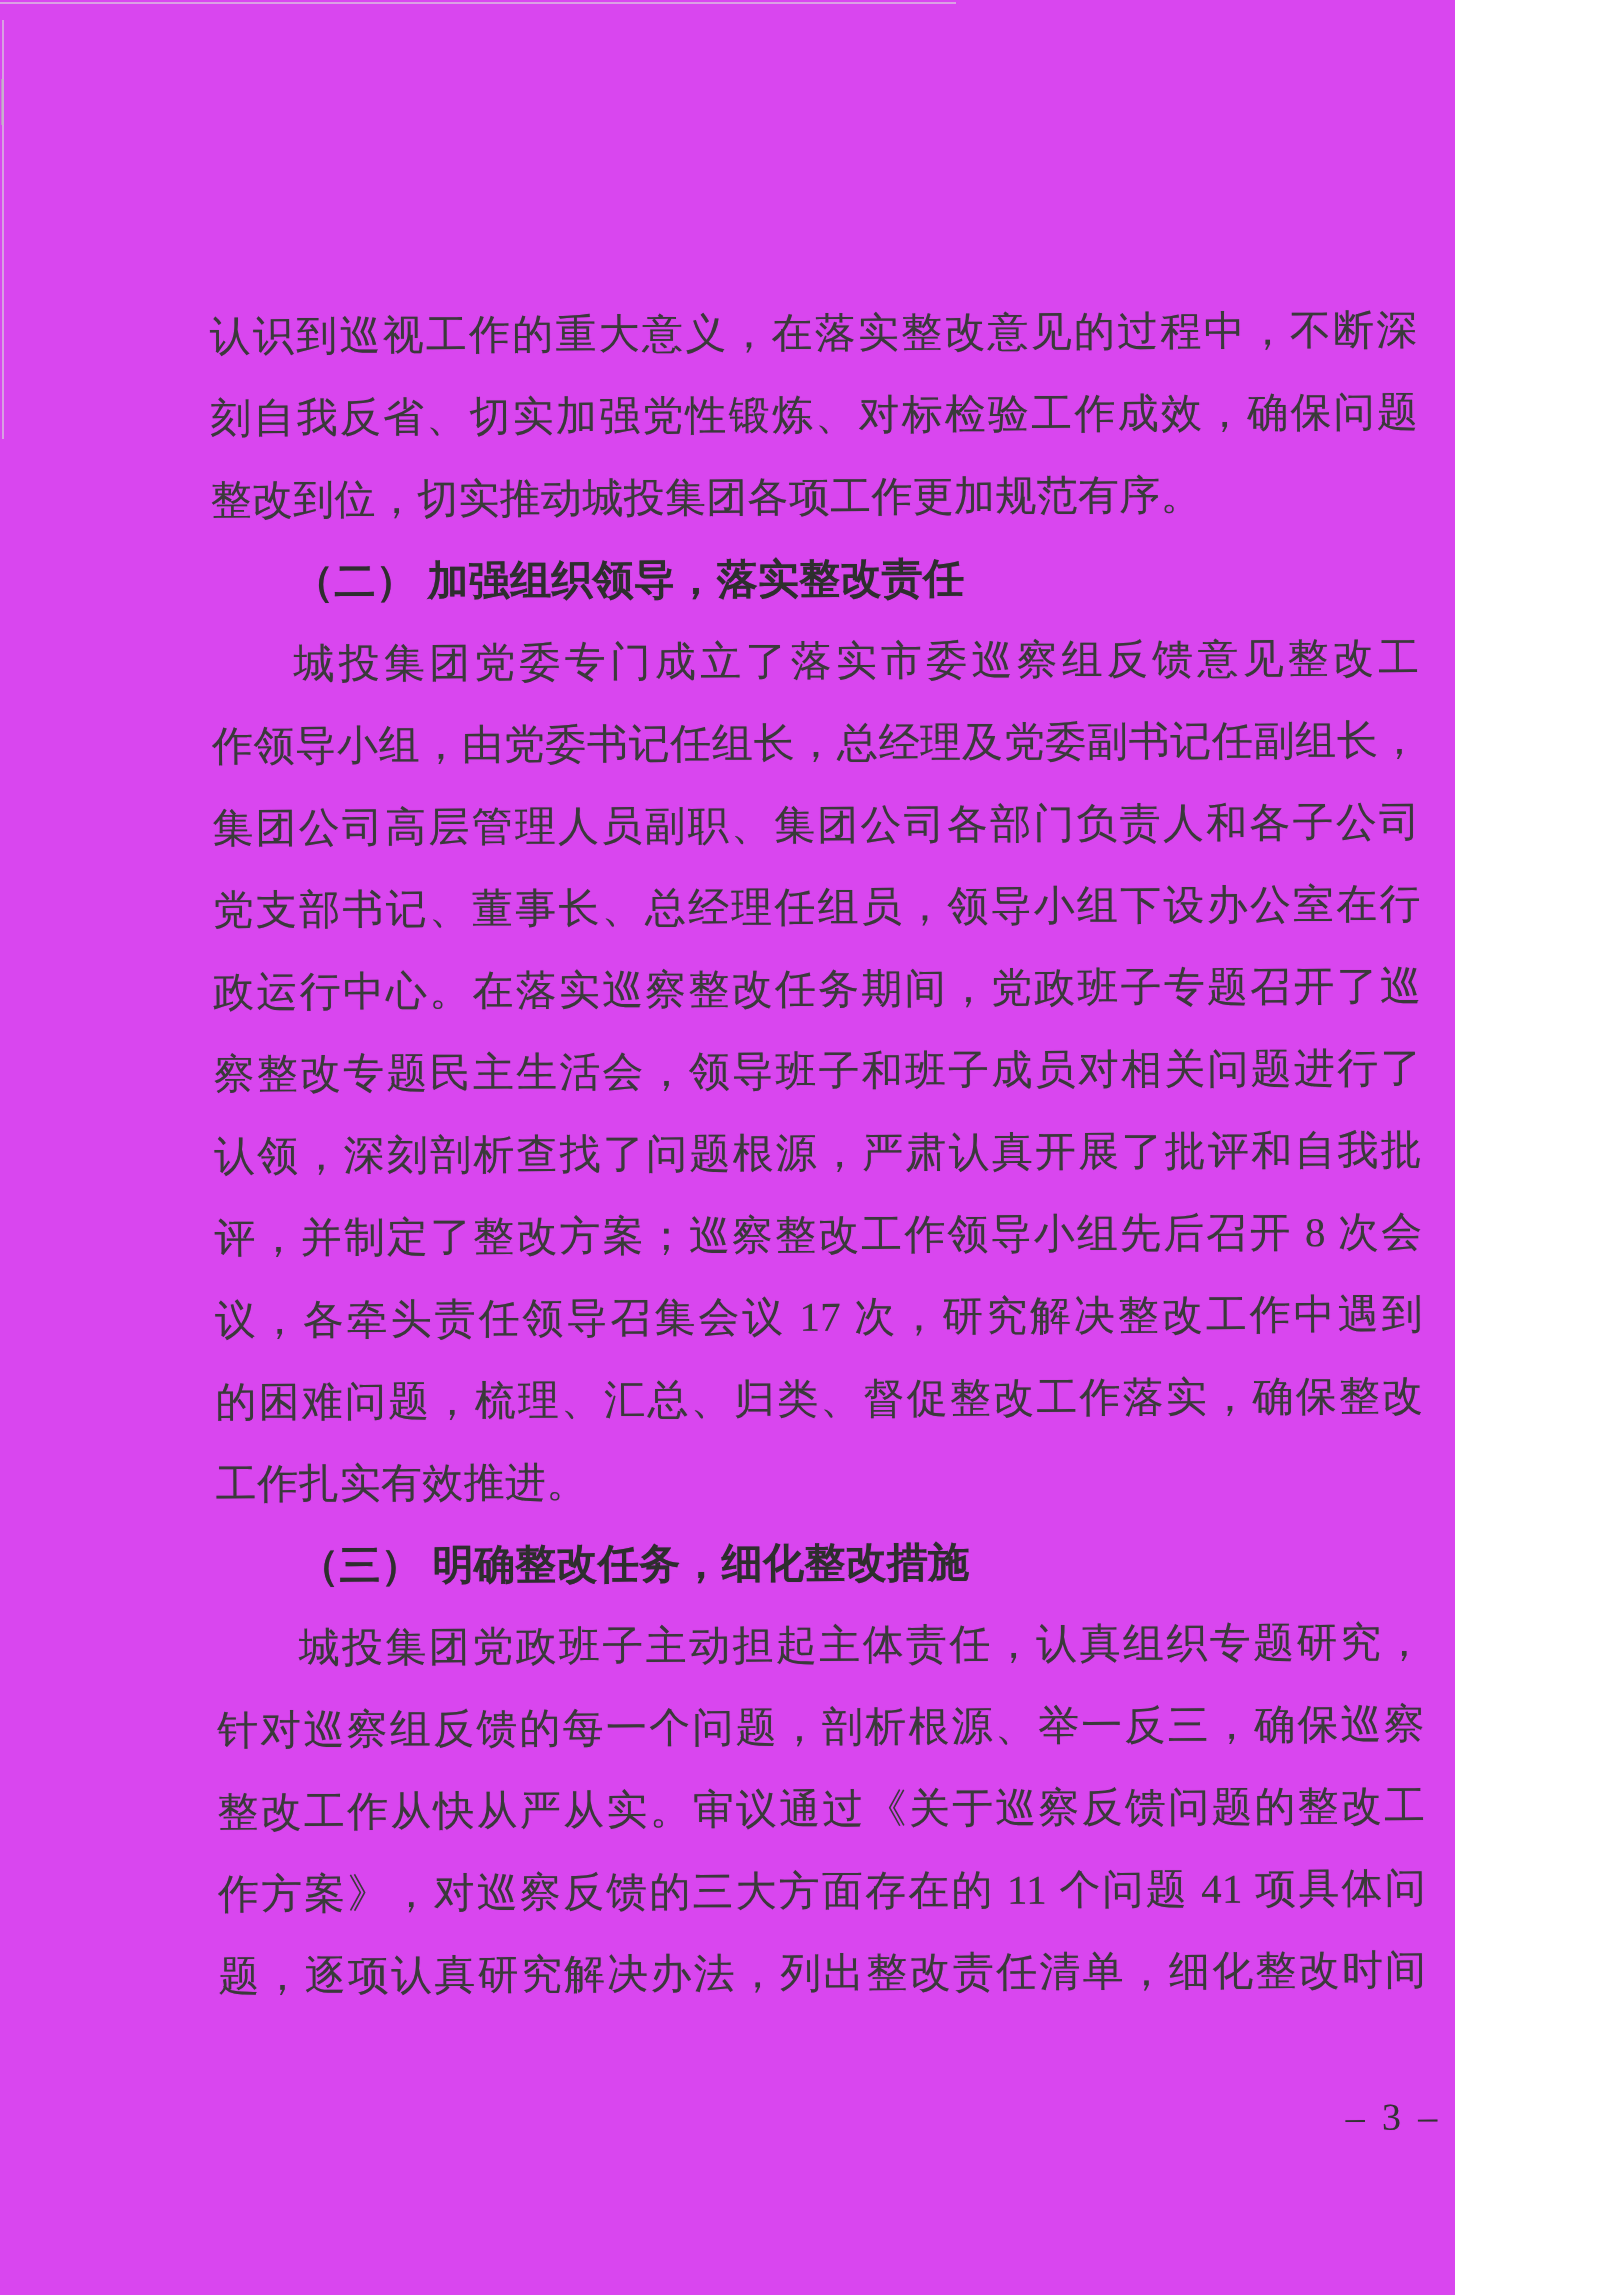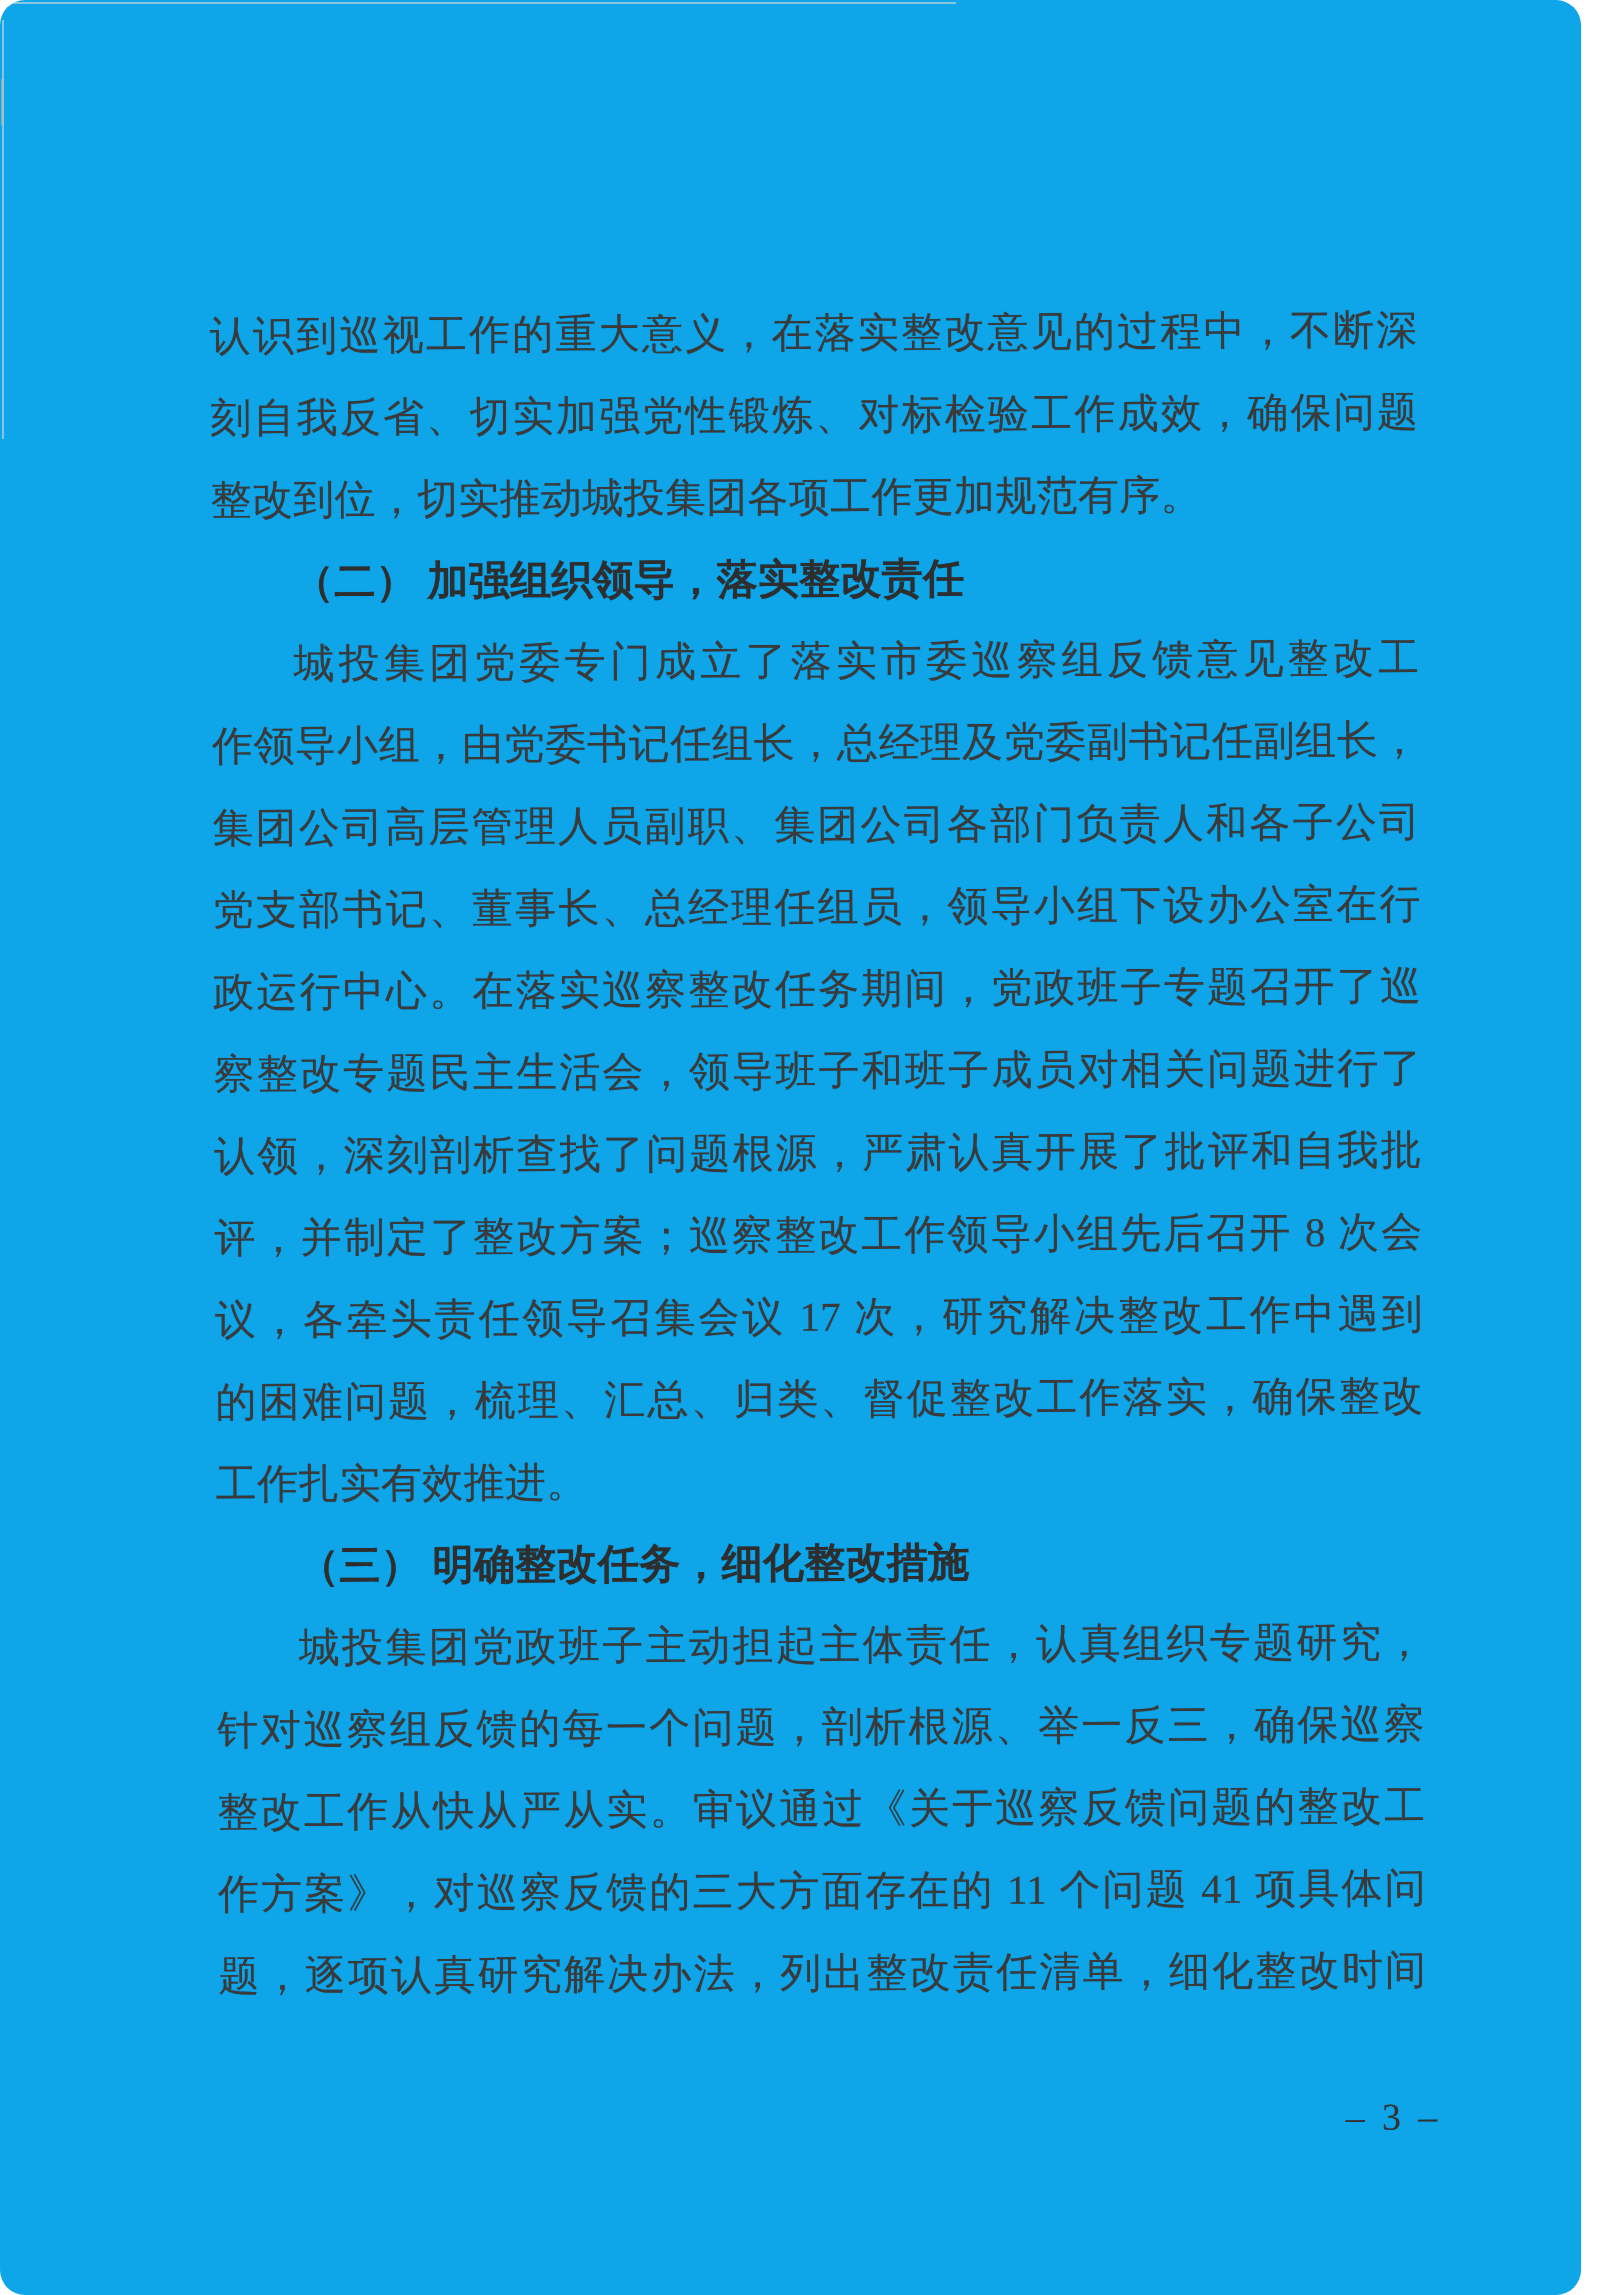--- a/index.html
+++ b/index.html
@@ -2,26 +2,25 @@
 <html style="font-size:10.5px"><head>
 <meta charset="utf-8">
 <style>
   html, body {
     margin: 0;
     padding: 0;
     background: #ffffff;
   }
   .page {
     position: relative;
-    width: 1581px;
+    width: 1455px;
     height: 2295px;
-    background: #0ea5e9;
+    background: #d946ef;
     overflow: hidden;
     font-family: "Liberation Serif", serif;
-    border-radius: 25px;
   }
   
   .edge-top {
     position: absolute;
     left: 0; top: 2px;
     width: 956px; height: 2px;
     background: #dcdcdc;
     opacity: .6;
   }
   .edge-left {

